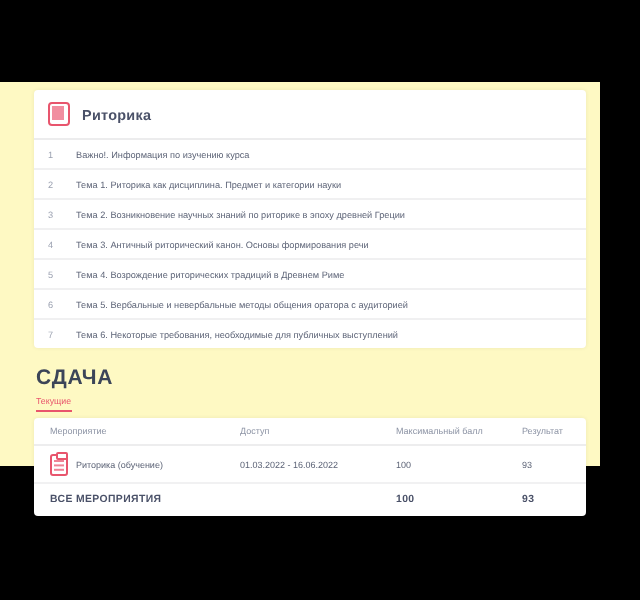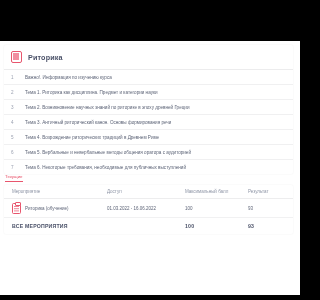--- a/index.html
+++ b/index.html
@@ -11,24 +11,24 @@
   }
   #page {
     position: relative;
     width: 300px; height: 300px;
     background: #000;
   }
   .letterbox-top { height: 41px; background: #000; width: 100%; }
   .letterbox-bottom { position:absolute; bottom:0; left:0; width:100%; height:5px; background:#000; }
 
   .viewport {
-    background: #ffffff;
+    background: #fef9c3;
     width: 100%;
-    height: 254px;
-    padding: 4px 7px 0 4px;
+    height: 192px;
+    padding: 4px 7px 0 17px;
   }
 
   
   .course-card {
     background: #ffffff;
     border-radius: 2px;
     box-shadow: 0 0 2px rgba(0,0,0,0.07);
     overflow: hidden;
   }
   .course-head {
@@ -193,20 +193,21 @@
       <div class="lesson-row">
         <span class="lesson-num">6</span>
         <span class="lesson-text">Тема 5. Вербальные и невербальные методы общения оратора с аудиторией</span>
       </div>
       <div class="lesson-row">
         <span class="lesson-num">7</span>
         <span class="lesson-text">Тема 6. Некоторые требования, необходимые для публичных выступлений</span>
       </div>
     </div>
 
+    <div class="section-title">СДАЧА</div>
 
     <div class="tabs">
       <div class="tab">Текущие</div>
     </div>
 
     <div class="table-card">
 
       <div class="trow thead">
         <span class="cell c-name">Мероприятие</span>
         <span class="cell c-acc">Доступ</span>

